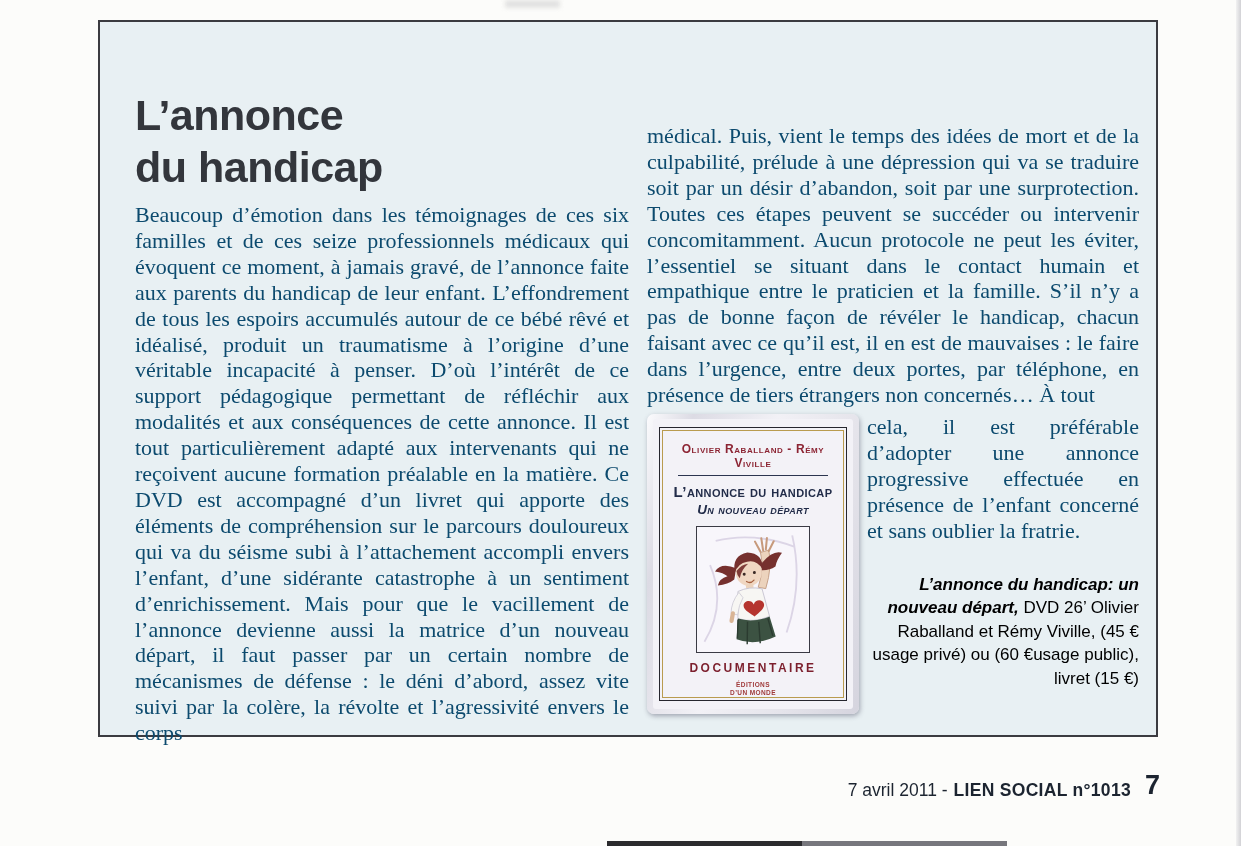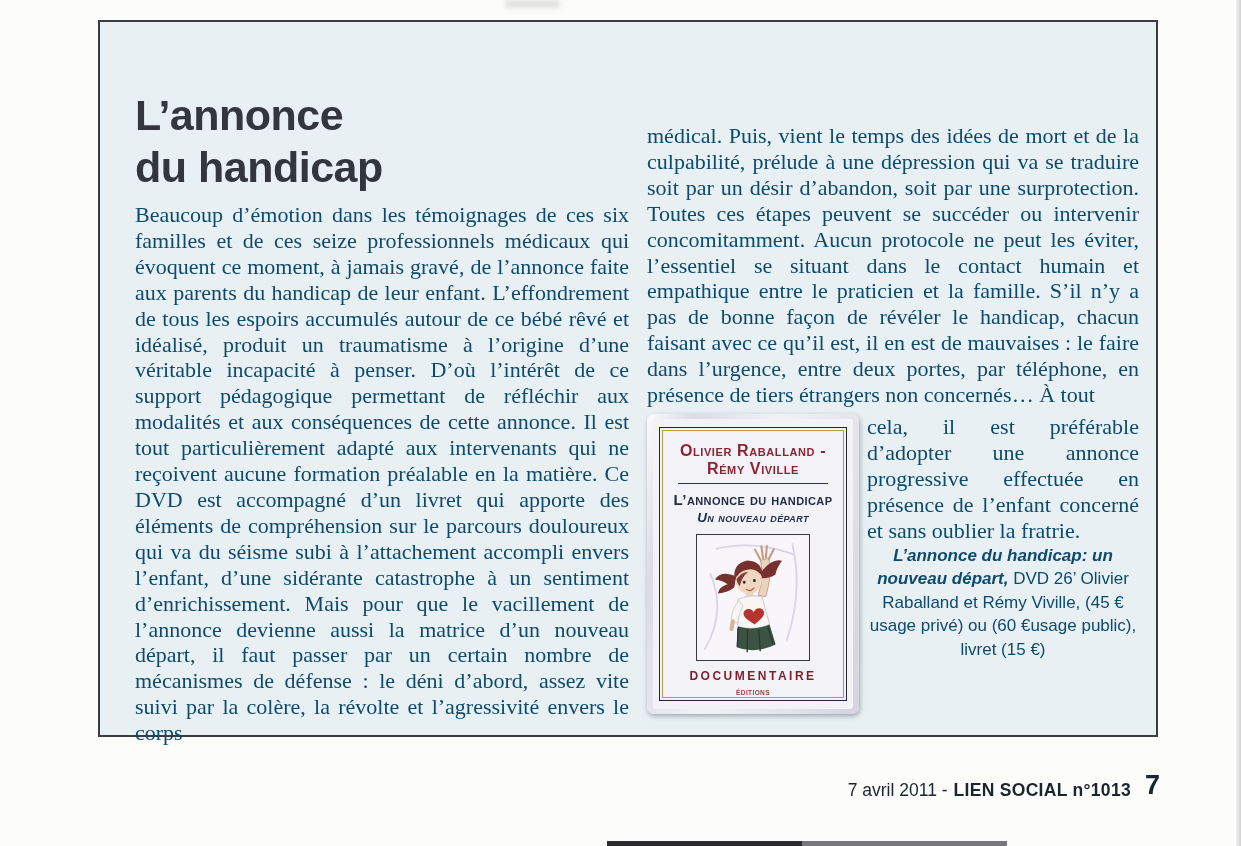--- a/index.html
+++ b/index.html
@@ -72,21 +72,21 @@
     position:absolute; inset:5px 6px; background:#f3f2f7; border-radius:3px;
   }
   .dvd-frame {
     position:absolute; inset:13px 12px; border:1.5px solid #26262e; padding:2px;
   }
   .dvd-frame-inner {
     height:100%; border:1px solid #b99b4e;
     text-align:center; overflow:hidden;
   }
   .dvd-authors {
-    margin-top:11px; font-size:16px; font-weight:bold;
+    margin-top:11px; font-size:12px; font-weight:bold;
     font-variant:small-caps; letter-spacing:0.6px; color:#8c2433;
   }
   .dvd-rule {
     width:150px; margin:5px auto 7px; border-top:1.5px solid #2c3550;
   }
   .dvd-title {
     font-size:15px; font-weight:bold; font-variant:small-caps;
     letter-spacing:0.4px; color:#222c49;
   }
   .dvd-subtitle {
@@ -102,22 +102,22 @@
     margin-top:8px; font-size:12px; font-weight:bold;
     letter-spacing:2.5px; color:#7c1f2d; text-transform:uppercase;
   }
   .dvd-pub {
     margin:6px auto 0; width:64px; font-size:6.5px; font-weight:bold;
     line-height:1.3; color:#a03b3b; text-transform:uppercase;
     letter-spacing:0.4px; border-bottom:1px solid #a03b3b; padding-bottom:1px;
   }
   
   .caption {
-    font-size:17px; line-height:23.5px; color:#0c4a6e;
-    text-align:center;
+    margin-top:29px; font-size:17px; line-height:23.5px; color:#000000;
+    text-align:right;
   }
   .cap-bold { font-weight:bold; font-style:italic; }
   .caption-line { font-size:17px; line-height:23.5px; color:#1e1e22; }
   
   .footer {
     position:absolute; right:81px; top:770px;
     display:flex; align-items:flex-end; gap:6px;
     font-size:17.5px; color:#1c2430;
   }
   .footer-mag { font-weight:bold; letter-spacing:0.3px; }

